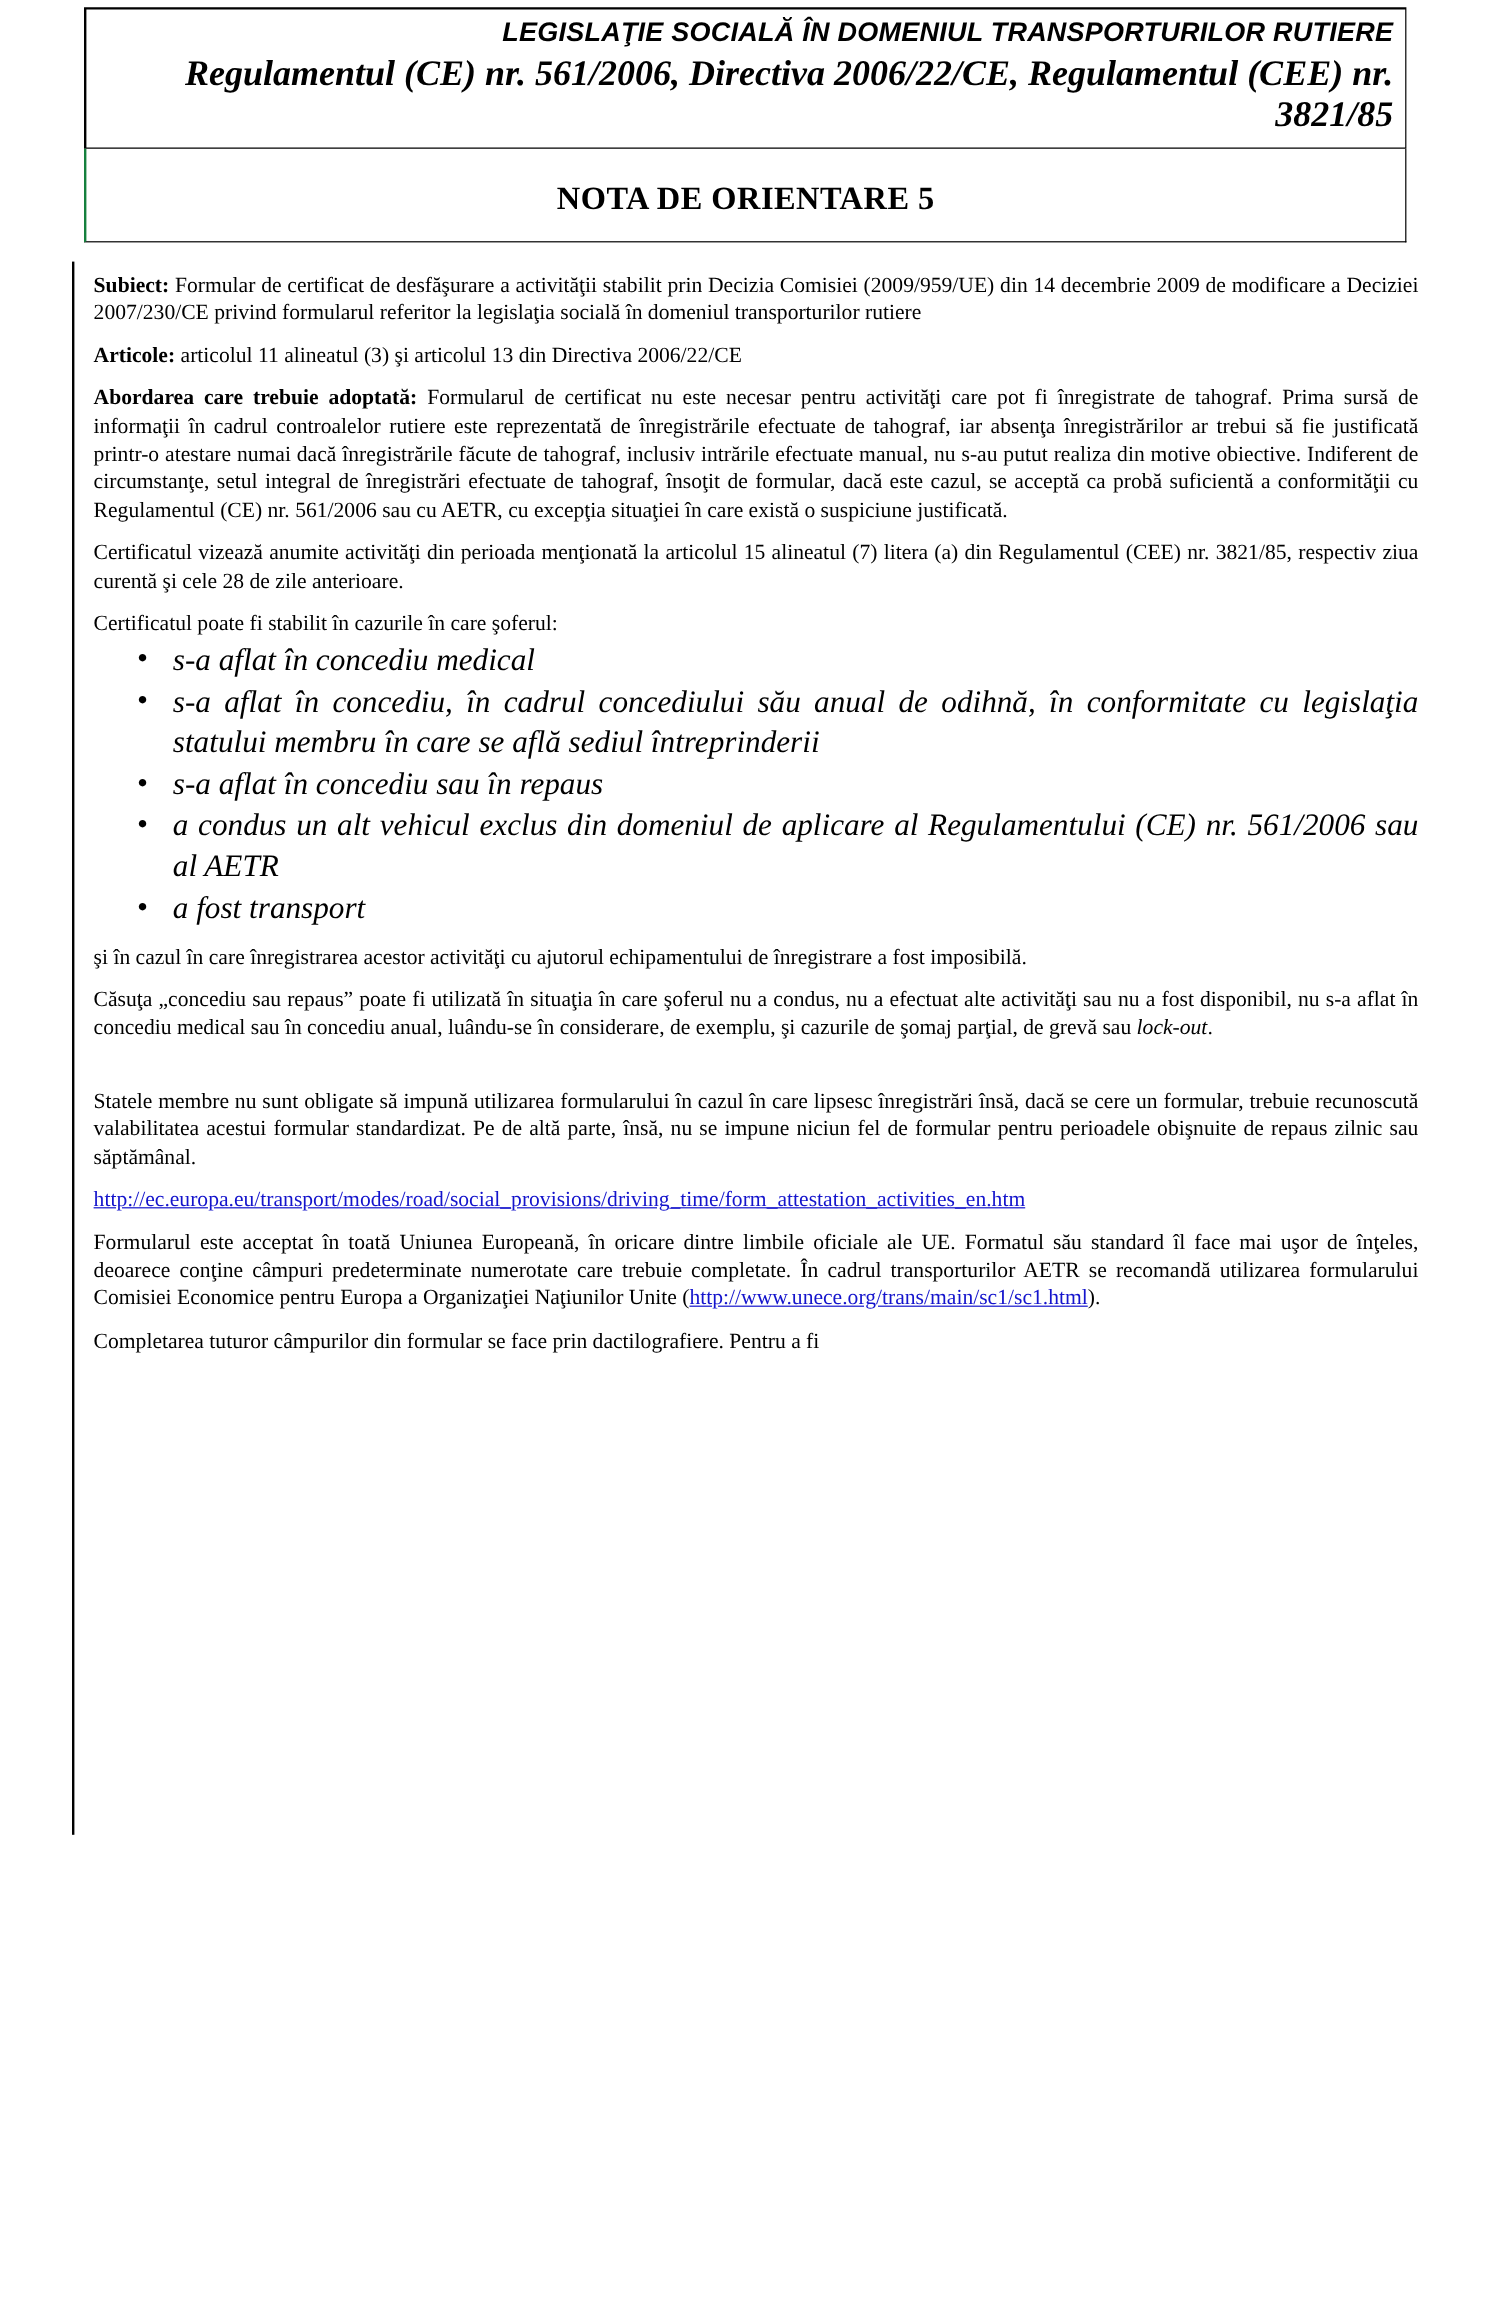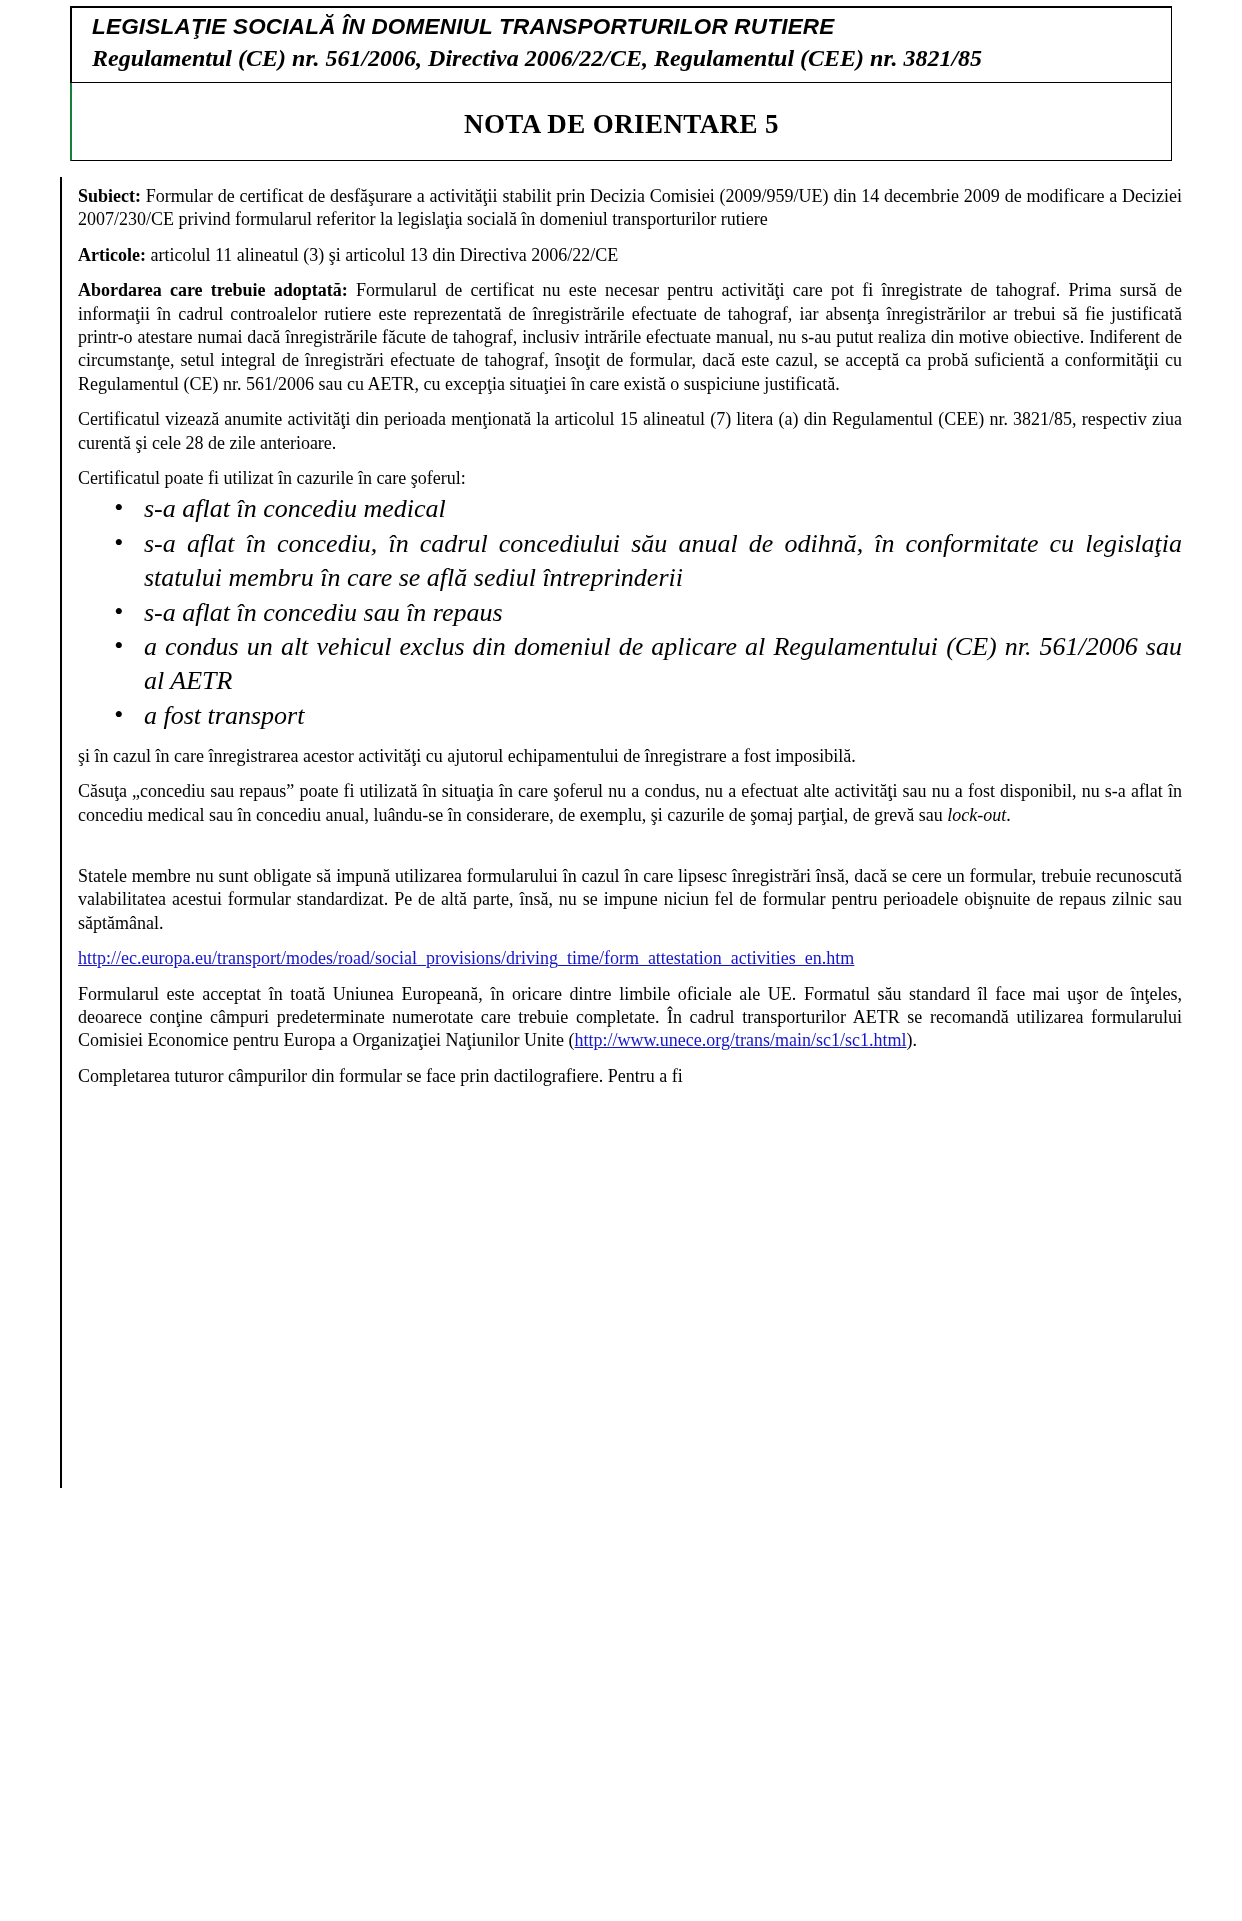--- a/index.html
+++ b/index.html
@@ -19,34 +19,34 @@
     padding: 0;
     position: relative;
   }
   
   .header-box {
     margin: 6px 70px 0 70px;
     border: 1px solid #000;
     border-top: 2px solid #000;
     border-left: 2px solid #000;
     padding: 6px 10px 10px 20px;
-    text-align: left;
+    text-align: right;
   }
   .header-line1 {
     font-family: "Liberation Sans", sans-serif;
     font-style: italic;
     font-weight: bold;
     font-size: 22.5px;
     letter-spacing: 0.2px;
   }
   .header-line2 {
     font-family: "Liberation Serif", serif;
     font-style: italic;
     font-weight: bold;
-    font-size: 24px;
+    font-size: 30px;
     margin-top: 5px;
   }
   .note-box {
     margin: 0 70px 0 70px;
     border: 1px solid #000;
     border-top: none;
     border-left: 2px solid #15803d;
     padding: 26px 10px 20px 10px;
     text-align: center;
     font-weight: bold;
@@ -127,21 +127,21 @@
     <div class="vrule"></div>
 
     <p class="para"><span class="lbl">Subiect:</span><span> Formular de certificat de desfăşurare a activităţii stabilit prin Decizia Comisiei (2009/959/UE) din 14 decembrie 2009 de modificare a Deciziei 2007/230/CE privind formularul referitor la legislaţia socială în domeniul transporturilor rutiere</span></p>
 
     <p class="para"><span class="lbl">Articole:</span><span> articolul 11 alineatul (3) şi articolul 13 din Directiva 2006/22/CE</span></p>
 
     <p class="para"><span class="lbl">Abordarea care trebuie adoptată:</span><span> Formularul de certificat nu este necesar pentru activităţi care pot fi înregistrate de tahograf. Prima sursă de informaţii în cadrul controalelor rutiere este reprezentată de înregistrările efectuate de tahograf, iar absenţa înregistrărilor ar trebui să fie justificată printr-o atestare numai dacă înregistrările făcute de tahograf, inclusiv intrările efectuate manual, nu s-au putut realiza din motive obiective. Indiferent de circumstanţe, setul integral de înregistrări efectuate de tahograf, însoţit de formular, dacă este cazul, se acceptă ca probă suficientă a conformităţii cu Regulamentul (CE) nr. 561/2006 sau cu AETR, cu excepţia situaţiei în care există o suspiciune justificată.</span></p>
 
     <p class="para">Certificatul vizează anumite activităţi din perioada menţionată la articolul 15 alineatul (7) litera (a) din Regulamentul (CEE) nr. 3821/85, respectiv ziua curentă şi cele 28 de zile anterioare.</p>
 
-    <p class="para tight">Certificatul poate fi utilizat în cazurile în care şoferul:</p>
+    <p class="para tight">Certificatul poate fi stabilit în cazurile în care şoferul:</p>
 
     <ul class="bullets">
       <li>s-a aflat în concediu medical</li>
       <li>s-a aflat în concediu, în cadrul concediului său anual de odihnă, în conformitate cu legislaţia statului membru în care se află sediul întreprinderii</li>
       <li>s-a aflat în concediu sau în repaus</li>
       <li>a condus un alt vehicul exclus din domeniul de aplicare al Regulamentului (CE) nr. 561/2006 sau al AETR</li>
       <li>a fost transport</li>
     </ul>
 
     <p class="para">şi în cazul în care înregistrarea acestor activităţi cu ajutorul echipamentului de înregistrare a fost imposibilă.</p>

